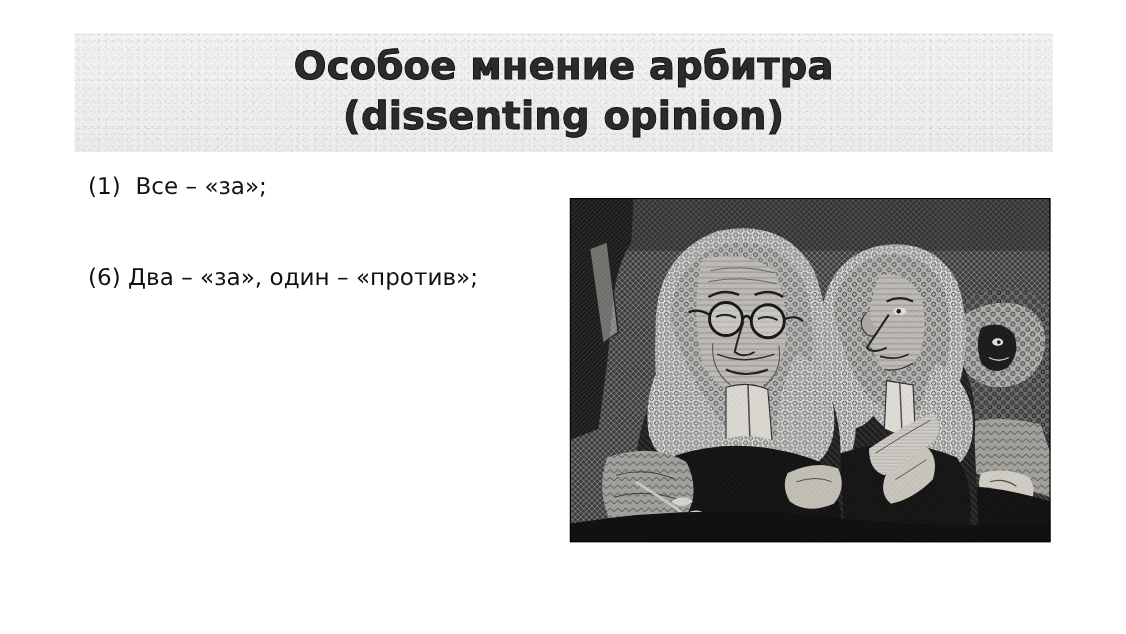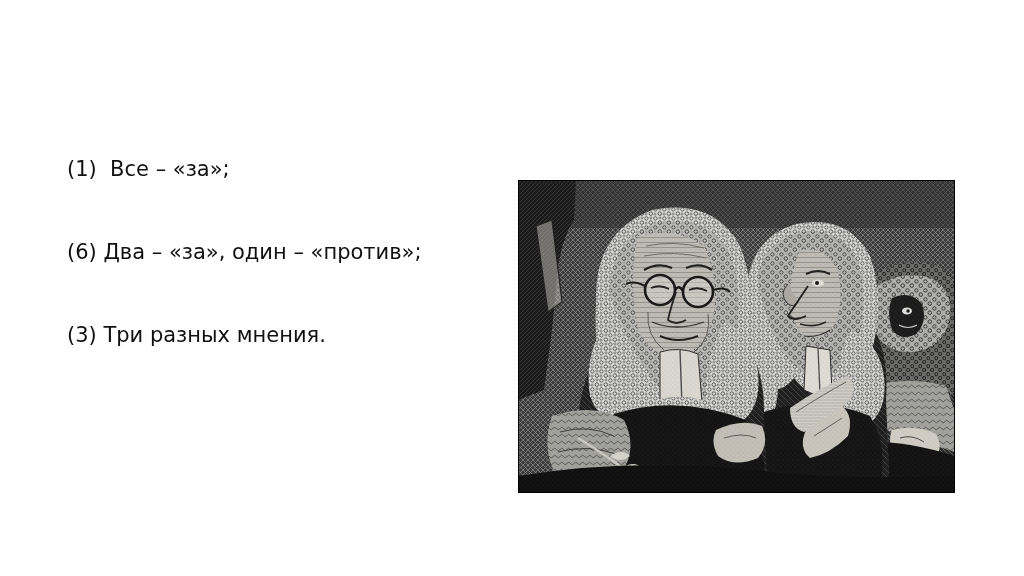--- a/index.html
+++ b/index.html
@@ -60,21 +60,21 @@
     text-shadow:
        0.6px 0 0 rgba(255,255,255,0.45),
       -0.6px 0 0 rgba(255,255,255,0.30);
     white-space: nowrap;
   }
   #title-line-2 { margin-top: 2px; }
 
   
   #body-list {
     position: absolute;
-    left: 67px;
+    left: 80px;
     top: 155px;
     width: 430px;
   }
   .list-item {
     font-family: "DejaVu Sans", sans-serif;
     font-size: 21px;
     line-height: 28px;
     color: #111111;
     white-space: pre;
     margin-bottom: 55px;
@@ -91,25 +91,28 @@
     background: #000;
     overflow: hidden;
   }
   #picture-frame svg { display: block; width: 100%; height: 100%; }
 </style>
 </head>
 <body>
 
 <div id="slide">
 
+  <div id="title-banner">
+    <span class="title-line" id="title-line-1">Особое мнение арбитра</span>
+    <span class="title-line" id="title-line-2">(dissenting opinion)</span>
+  </div>
 
   <div id="body-list">
     <div class="list-item">(1)  Все – «за»;</div>
     <div class="list-item">(6) Два – «за», один – «против»;</div>
-    <div class="list-item">(3) Три разных мнения.</div>
   </div>
 
   <div id="picture-frame">
     <svg viewBox="0 0 437 313" preserveAspectRatio="none">
       <defs>
 
         <pattern id="hatchBg" width="5" height="5" patternUnits="userSpaceOnUse">
           <rect width="5" height="5" fill="#3c3c3c"></rect>
           <path d="M0 0 L5 5 M5 0 L0 5" stroke="#8d8d8d" stroke-width="0.7"></path>
         </pattern>

